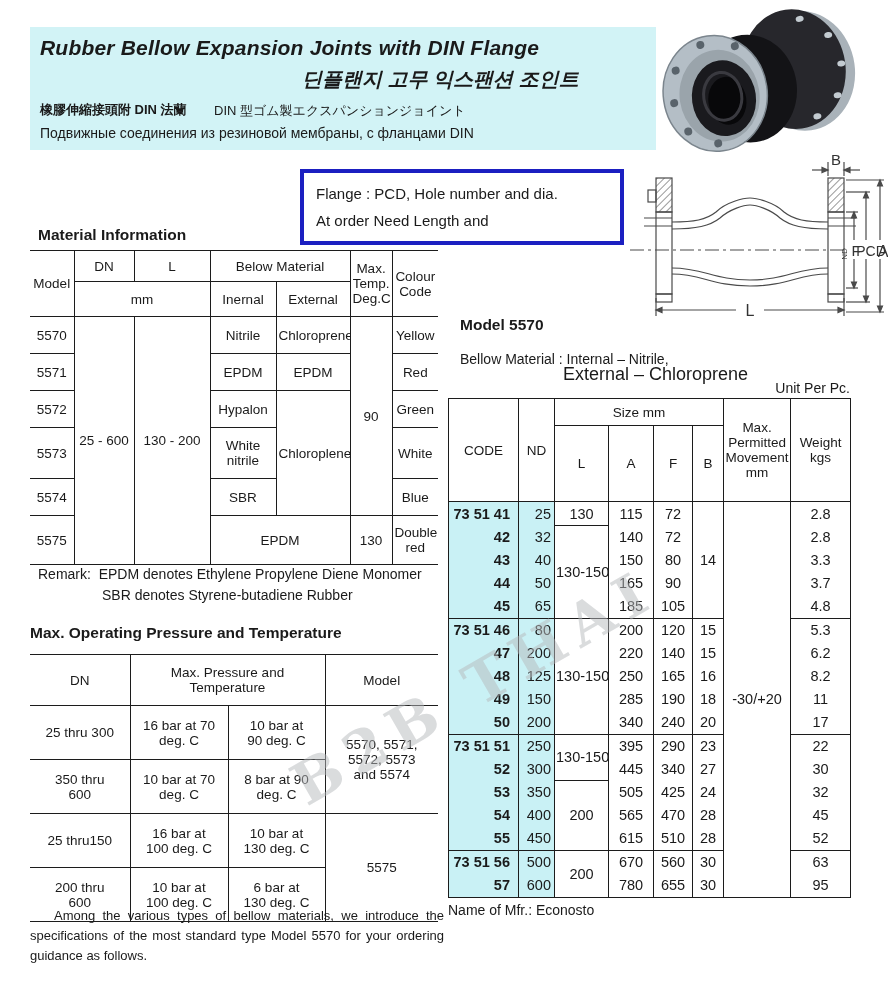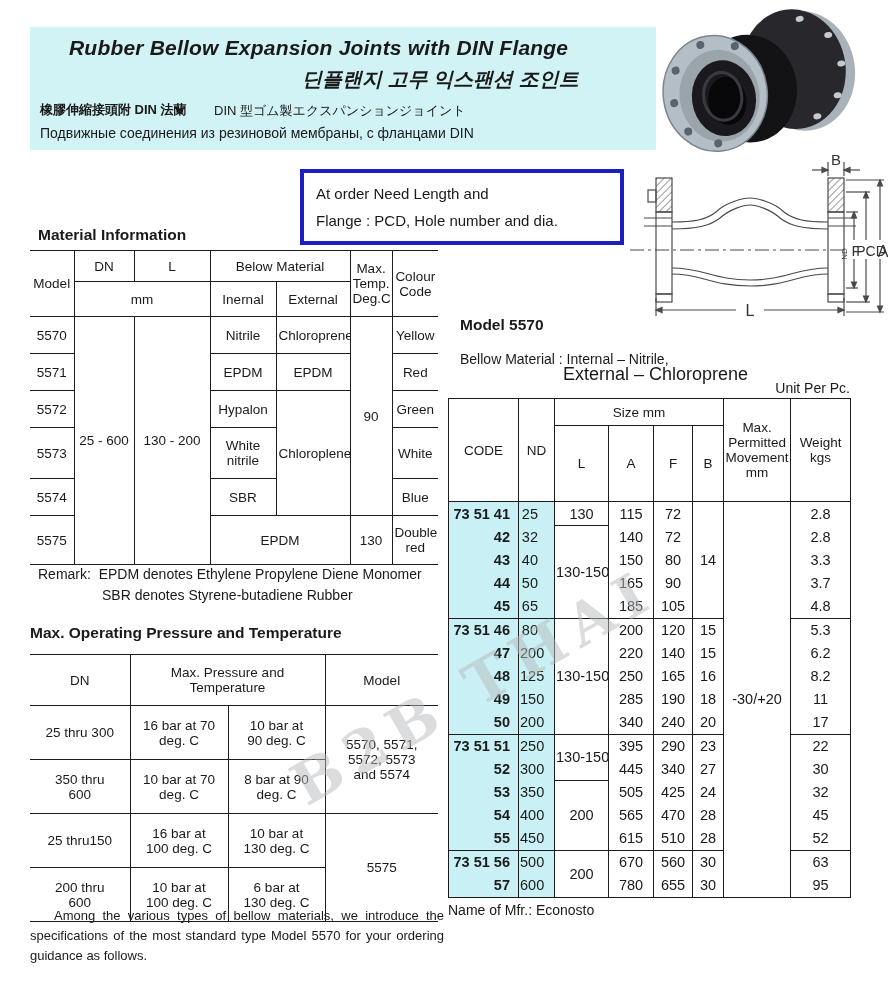--- a/index.html
+++ b/index.html
@@ -2,21 +2,21 @@
 <html style="--header-bg: #d2f3f6; --code-col-bg: #c9f1f5; --note-border: #1b1fc1; --watermark-color: #b7babd;"><head>
 <meta charset="utf-8">
 <style>
   html,body{margin:0;padding:0;background:#ffffff;}
   #page{position:relative;width:888px;height:994px;background:#fff;overflow:hidden;
         font-family:"Liberation Sans", sans-serif;color:#1a1a1a;}
   .abs{position:absolute;}
 
   
   .band{background:var(--header-bg,#d2f3f6);left:30px;top:27px;width:626px;height:123px;}
-  .title{left:40px;top:36px;font-size:21px;font-weight:bold;font-style:italic;letter-spacing:.2px;margin-left:29px;}
+  .title{left:40px;top:36px;font-size:21px;font-weight:bold;font-style:italic;letter-spacing:.2px;}
   .sub-es{left:40px;top:80px;font-size:14px;}
   .sub-ko{left:302px;top:66px;font-size:20px;font-weight:bold;font-style:italic;}
   .sub-zh{left:40px;top:101px;font-size:13px;font-weight:bold;}
   .sub-ja{left:214px;top:102px;font-size:13px;}
   .sub-ru{left:40px;top:125px;font-size:14px;}
 
   
   .notebox{left:300px;top:169px;width:292px;border:4px solid var(--note-border,#1b1fc1);
            background:#fff;padding:7px 12px;font-size:15px;line-height:27px;z-index:6;}
 
@@ -51,21 +51,21 @@
 
   
   .st{left:448px;top:398px;width:402px;border:1.5px solid #1c1c1c;}
   .st th{border:1px solid #1c1c1c;font-size:13.5px;padding:1px;text-align:center;}
   .st thead{border-bottom:1.5px solid #1c1c1c;}
   .st td{border-left:1px solid #1c1c1c;border-right:1px solid #1c1c1c;
          height:23px;font-size:14.5px;text-align:center;white-space:nowrap;padding:0 1px;}
   .st tr.gs > td{border-top:1.5px solid #1c1c1c;}
   .st td.bb{border-bottom:1px solid #1c1c1c;}
   .st td.code{text-align:right;font-weight:bold;padding-right:8px;background:var(--code-col-bg,#c9f1f5);}
-  .st td.nd{text-align:right;padding-right:16px;background:var(--code-col-bg,#c9f1f5);}
+  .st td.nd{text-align:right;padding-right:3px;background:var(--code-col-bg,#c9f1f5);}
 
   
   .wm{left:268px;top:648px;width:430px;z-index:20;pointer-events:none;
       font-family:"DejaVu Serif", serif;font-weight:bold;font-size:58px;letter-spacing:10px;
       color:var(--watermark-color,#b7babd);opacity:.5;transform:rotate(-30deg);}
 
   svg text{font-family:"Liberation Sans", sans-serif;fill:#333;}
 </style>
 </head>
 <body>
@@ -99,22 +99,22 @@
         <circle cx="58" cy="34" r="4" fill="#59636b"></circle>
         <circle cx="92" cy="40" r="4" fill="#59636b"></circle>
         <ellipse cx="74" cy="90" rx="32" ry="38" fill="#1a1a1e"></ellipse>
         <ellipse cx="77" cy="93" rx="19" ry="24" fill="#08080a"></ellipse>
         <ellipse cx="73" cy="88" rx="19" ry="24" fill="none" stroke="#3a3a40" stroke-width="3"></ellipse>
       </g>
     </svg>
   </div>
 
   <div class="abs notebox">
+    <div>Flange : PCD, Hole number and dia.</div>
     <div>At order Need Length and</div>
-    <div>Flange : PCD, Hole number and dia.</div>
   </div>
 
   <div class="abs" style="left:610px;top:154px;">
     <svg width="278" height="168" viewBox="0 0 278 168">
       <defs>
         <pattern id="hatch" width="5" height="5" patternUnits="userSpaceOnUse" patternTransform="rotate(45)">
           <line x1="0" y1="0" x2="0" y2="5" stroke="#555" stroke-width="1.2"></line>
         </pattern>
       </defs>
       <g stroke="#4a4a4a" stroke-width="1.2" fill="none">

